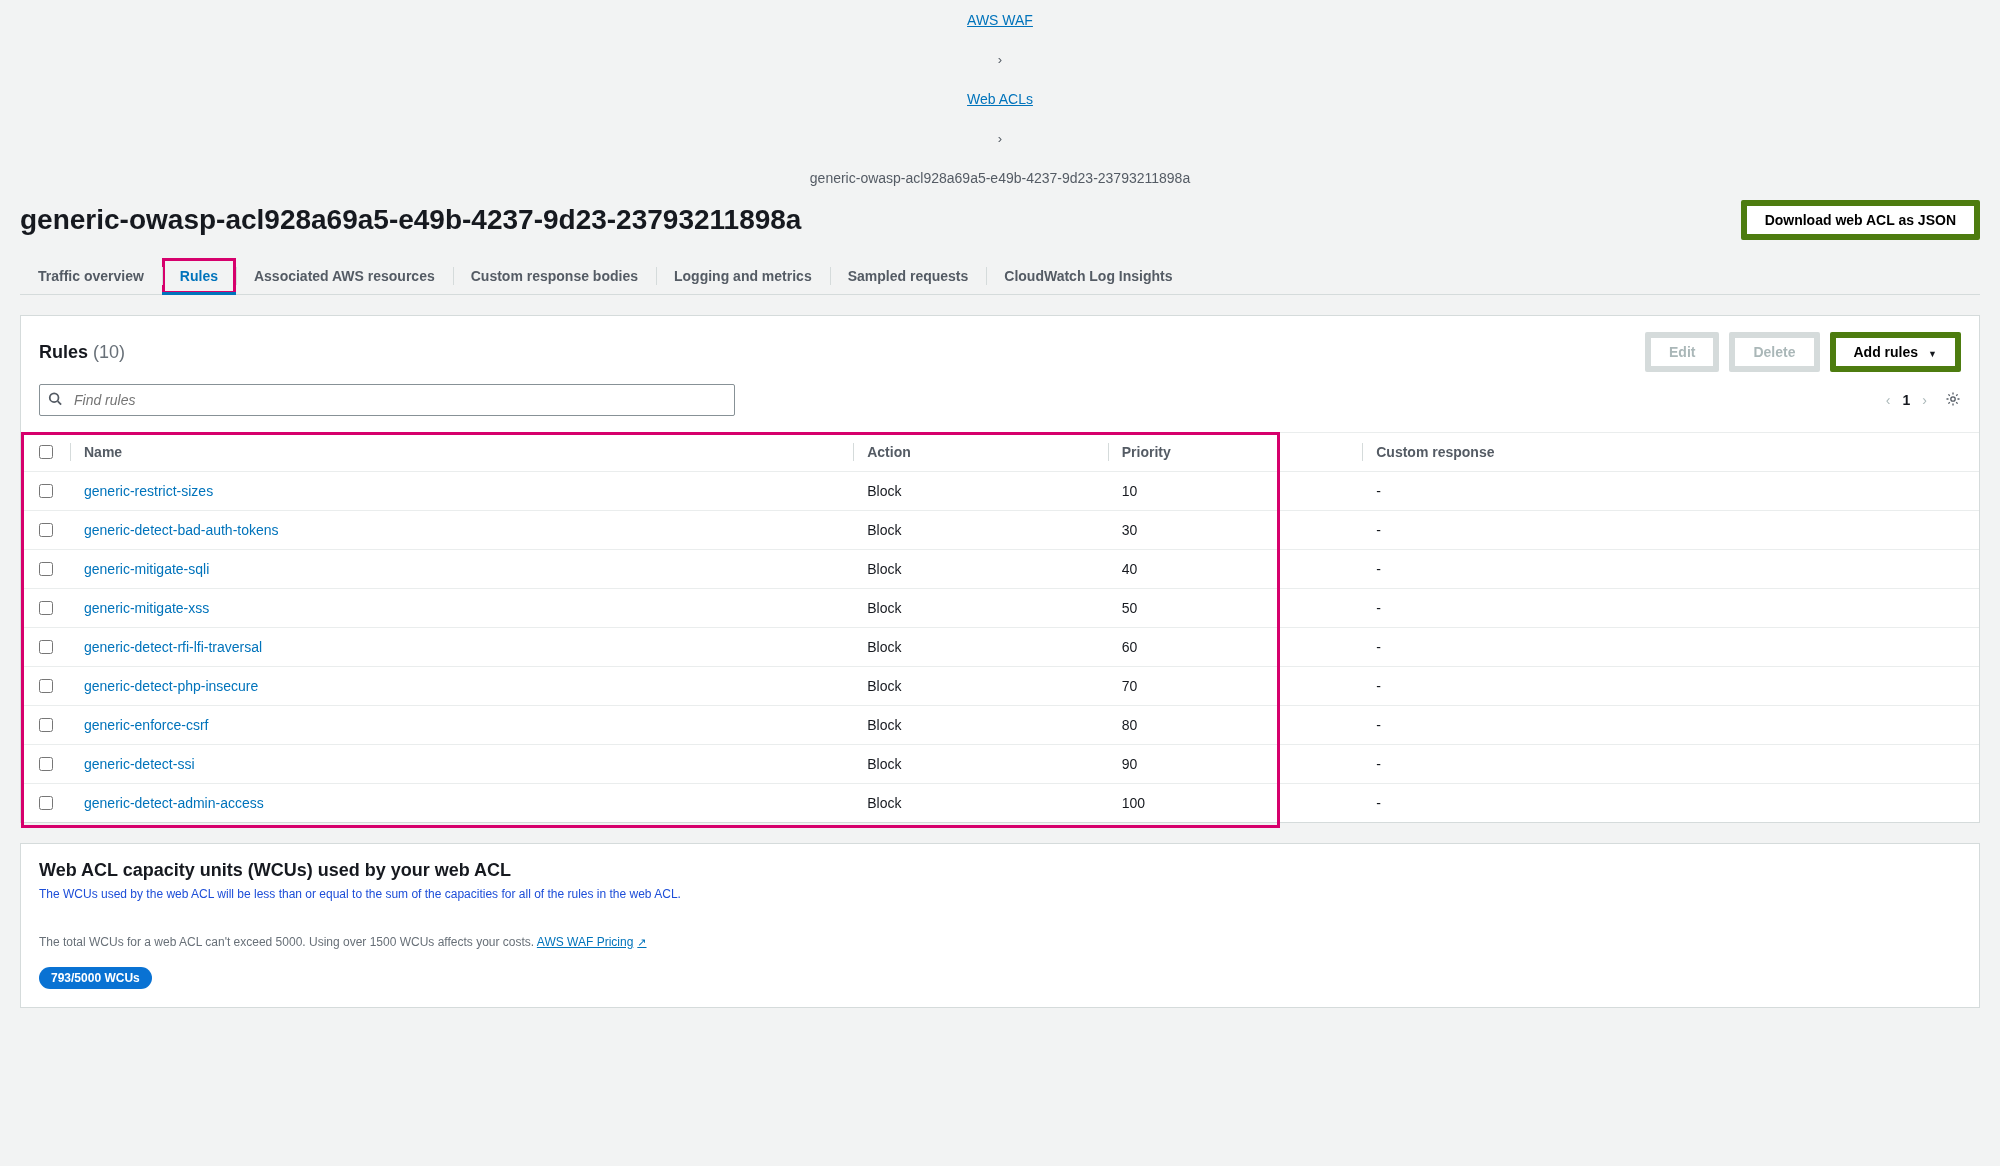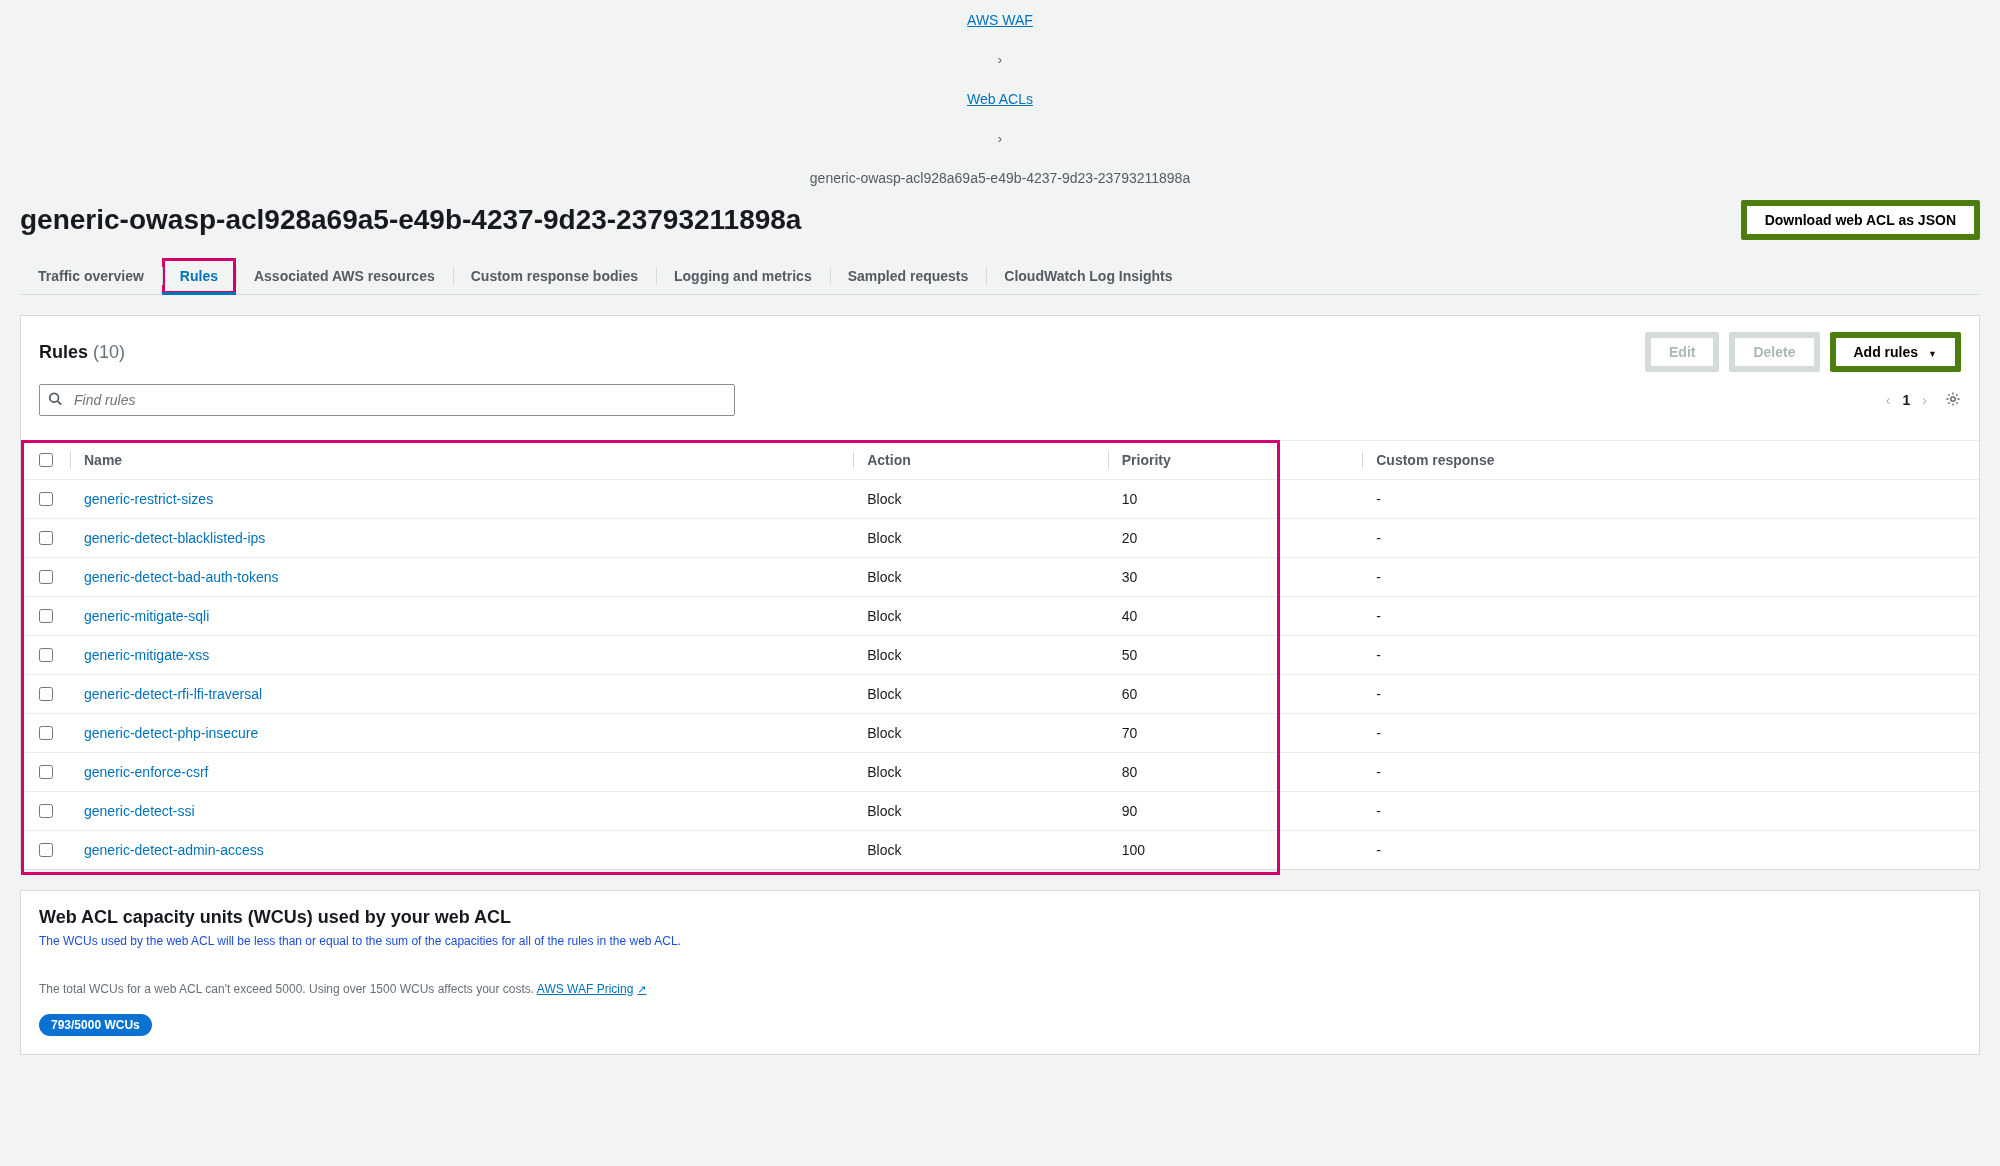--- a/index.html
+++ b/index.html
@@ -45,21 +45,21 @@
   .search-row { margin-top: 12px; display:flex; justify-content:space-between; align-items:center;}
   .search { position: relative; width: 696px; }
   .search input { width: 100%; padding: 7px 10px 7px 34px; border: 1px solid #879196; border-radius: 2px; font-size: 14px; font-style: italic; color:#687078;}
   .search .search-icon { position:absolute; left:9px; top:50%; transform:translateY(-50%); color:#545b64;}
   .pager { display:flex; align-items:center; gap:10px; color:#545b64;}
   .pager .pg-num { color:#16191f; font-weight:700;}
   .pager .nav { color:#aab7b8; cursor:default; font-size:14px; padding:2px;}
   .pager .gear { margin-left:6px; color:#545b64; cursor:pointer;}
 
   
-  table { width: 100%; border-collapse: collapse; margin-top: 16px; padding-left: 16px;}
+  table { width: 100%; border-collapse: collapse; margin-top: 8px; padding-left: 16px;}
   th, td { text-align: left; font-size: 14px; padding: 9px 14px; }
   thead th { color:#545b64; font-weight:700; border-top:1px solid #eaeded; border-bottom:1px solid #eaeded; position:relative;}
   thead th + th::before { content:""; position:absolute; left:0; top:10px; bottom:10px; width:1px; background:#d5dbdb;}
   tbody tr + tr td { border-top: 1px solid #eaeded; }
   tbody td { color:#16191f; }
   .col-chk { width:44px; text-align:center;}
   .col-name { width:40%;}
   .col-action { width:13%;}
   .col-priority { width:13%;}
   .col-custom { }
@@ -157,27 +157,20 @@
     <tbody id="rules-body">
           <tr>
     <td class="col-chk"><input type="checkbox" style=""></td>
     <td class="col-name"><a href="#">generic-restrict-sizes</a></td>
     <td class="col-action">Block</td>
     <td class="col-priority">10</td>
     <td class="col-custom">-</td>
           </tr>
           <tr>
     <td class="col-chk"><input type="checkbox" style=""></td>
-    <td class="col-name"><a href="#">generic-detect-blacklisted-ips</a></td>
-    <td class="col-action">Block</td>
-    <td class="col-priority">20</td>
-    <td class="col-custom">-</td>
-          </tr>
-          <tr>
-    <td class="col-chk"><input type="checkbox" style=""></td>
     <td class="col-name"><a href="#">generic-detect-bad-auth-tokens</a></td>
     <td class="col-action">Block</td>
     <td class="col-priority">30</td>
     <td class="col-custom">-</td>
           </tr>
           <tr>
     <td class="col-chk"><input type="checkbox" style=""></td>
     <td class="col-name"><a href="#">generic-mitigate-sqli</a></td>
     <td class="col-action">Block</td>
     <td class="col-priority">40</td>

